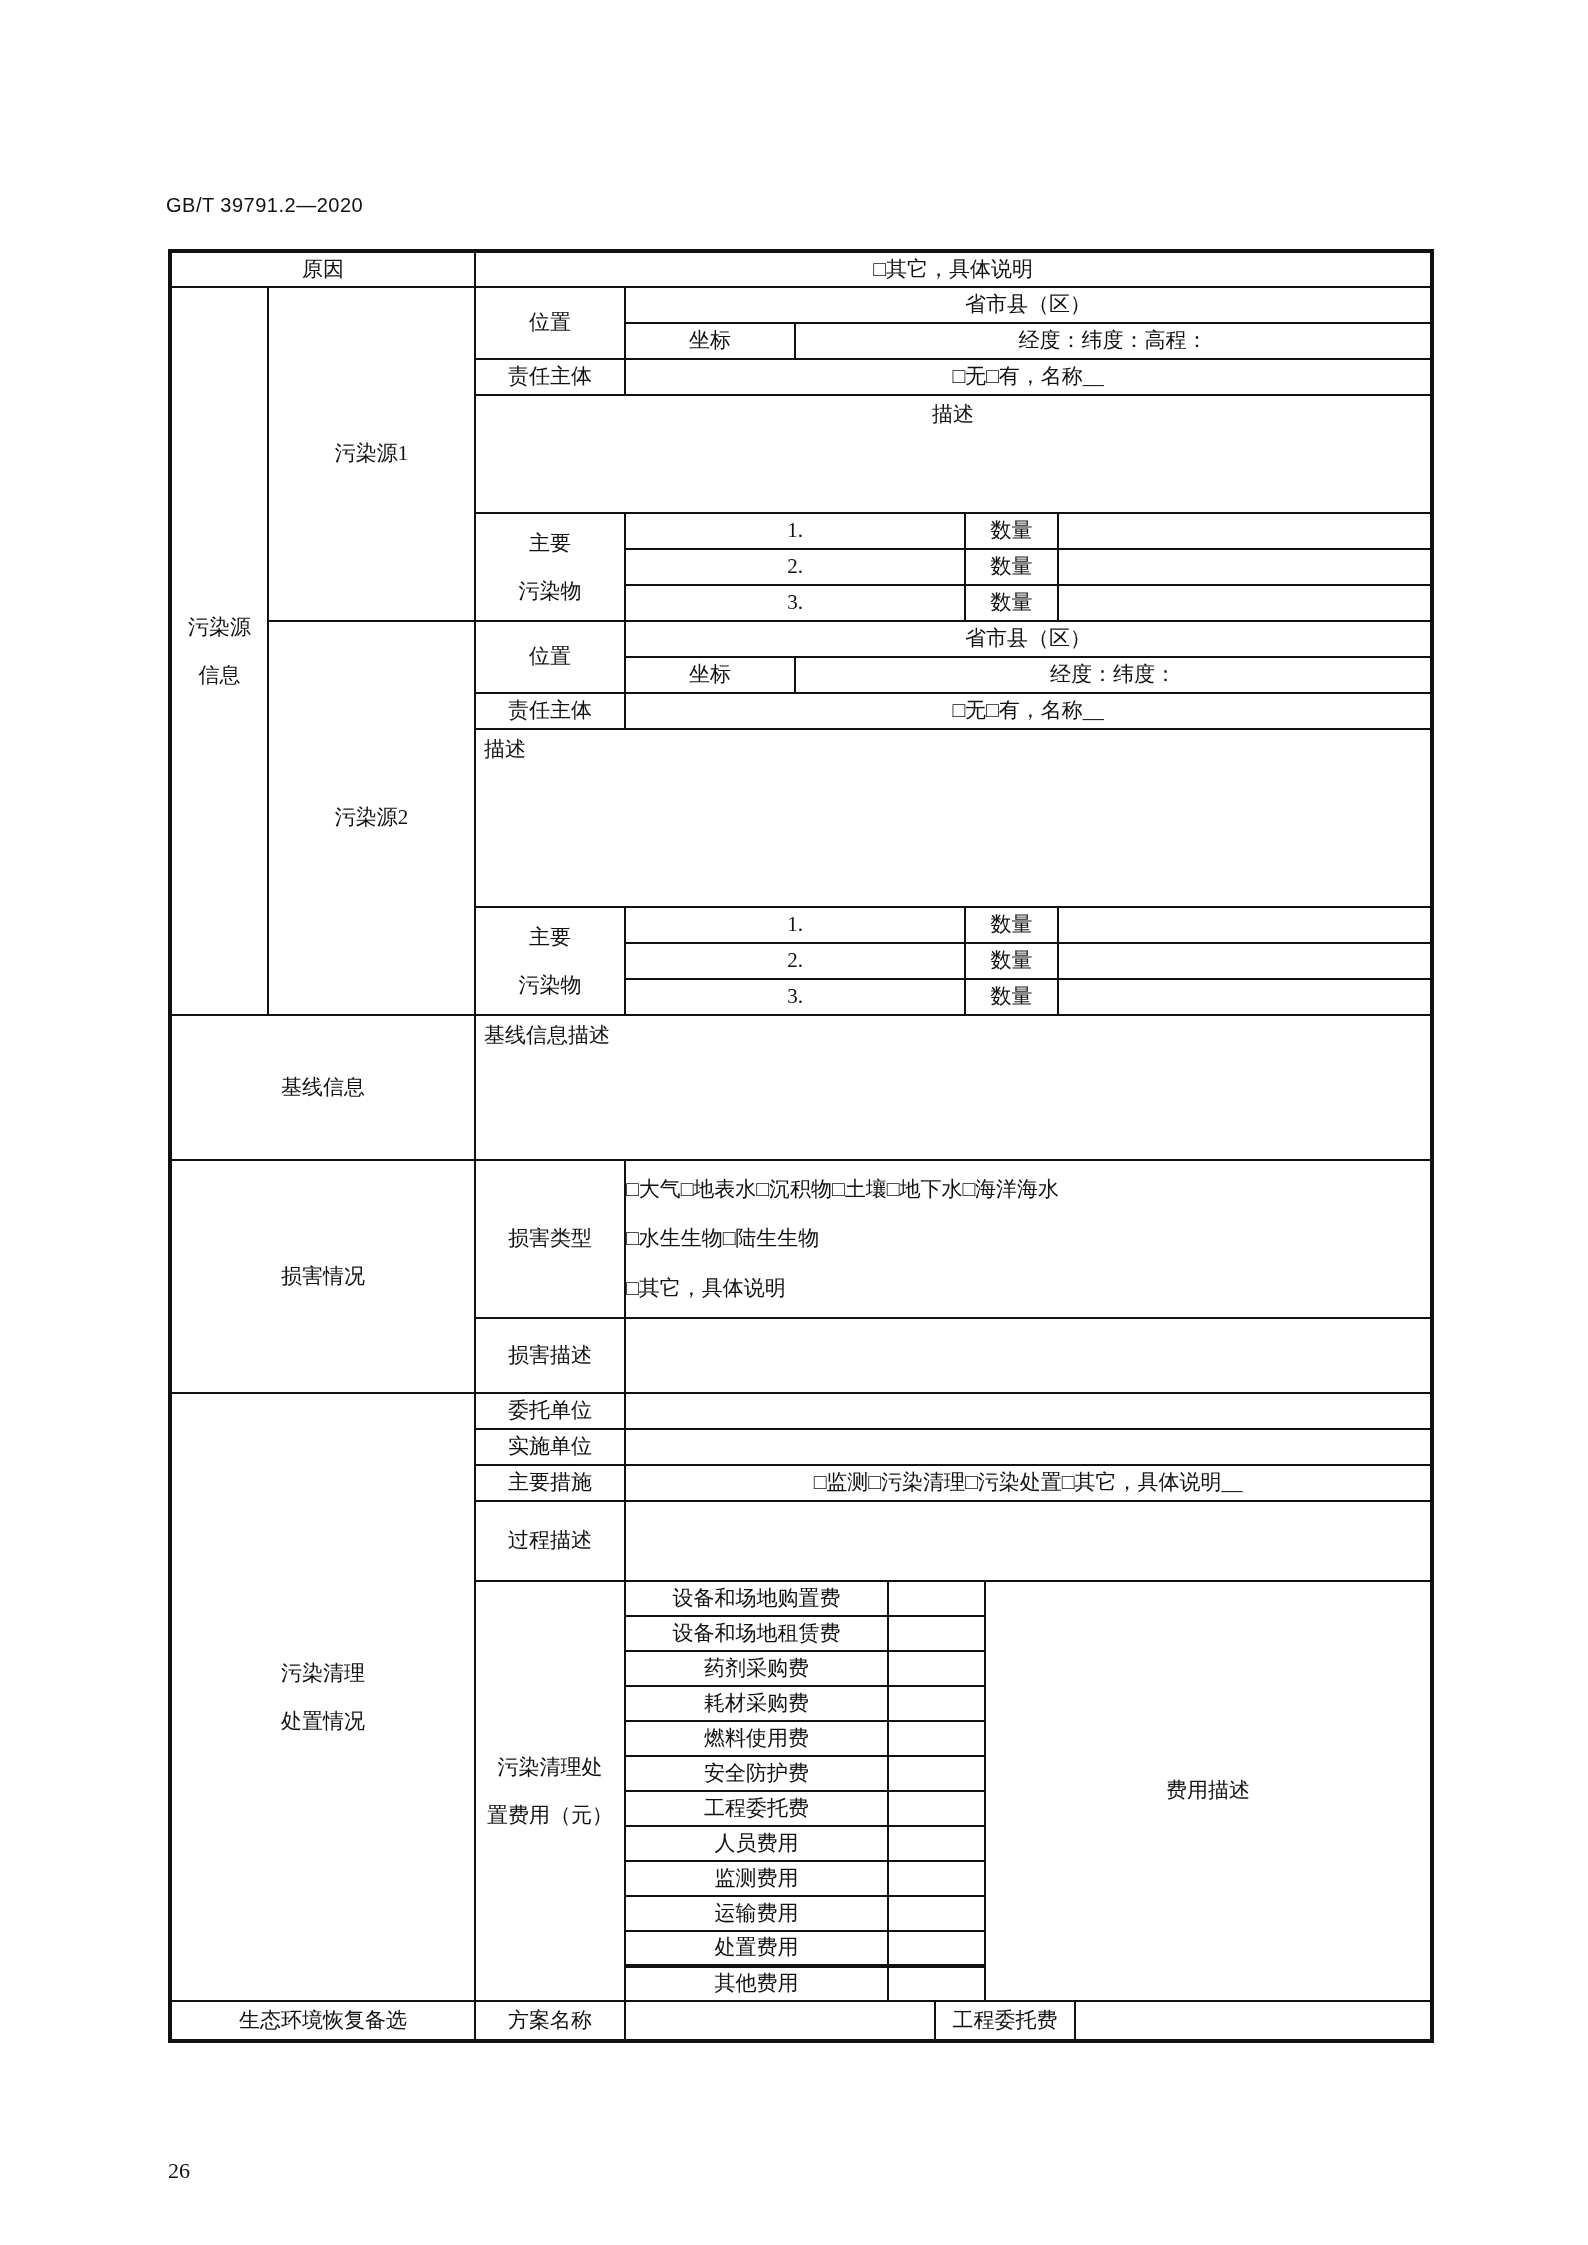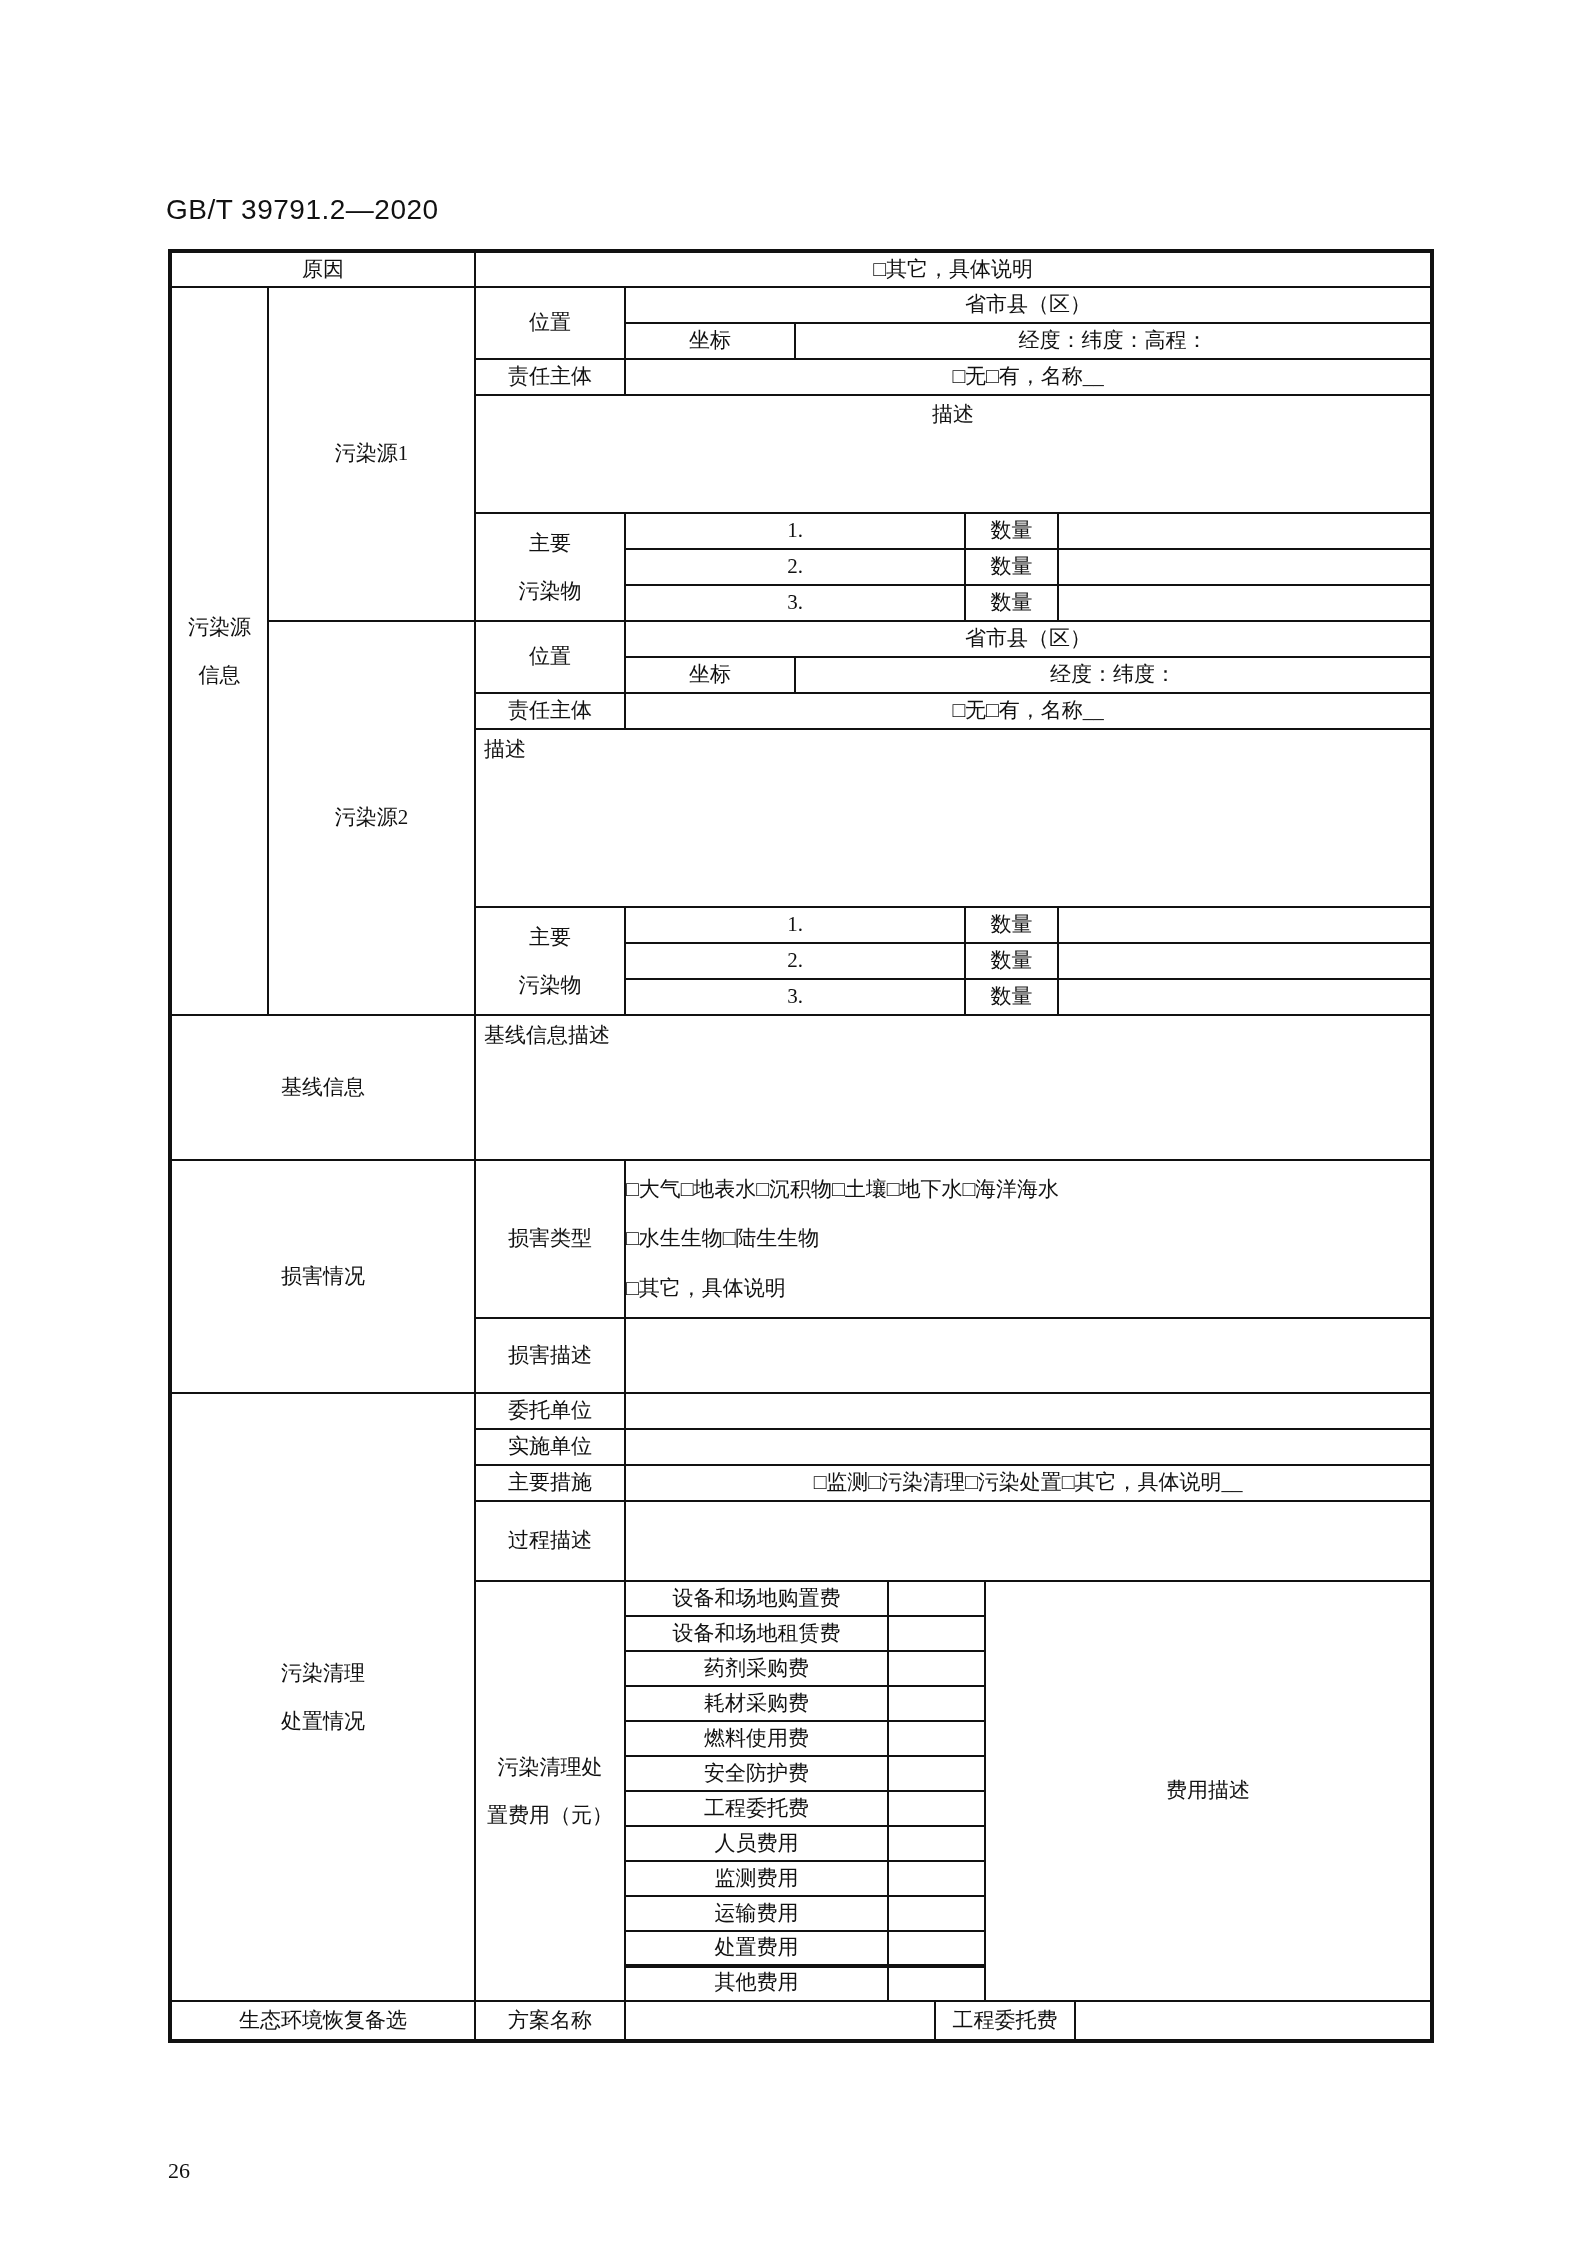--- a/index.html
+++ b/index.html
@@ -3,21 +3,21 @@
 <meta charset="utf-8">
 <style>
   html,body{margin:0;padding:0;}
   body{
     width:1588px;height:2245px;background:#ffffff;position:relative;
     font-family:"Liberation Serif","DejaVu Serif",serif;color:#111;
   }
   .doc-header{
     position:absolute;left:166px;top:194px;
     font-family:"Liberation Sans","DejaVu Sans",sans-serif;
-    font-size:28px;letter-spacing:0.5px;color:#111;text-align:center;
+    font-size:20px;letter-spacing:0.5px;color:#111;text-align:center;
   }
   .page-number{
     position:absolute;left:168px;top:2158px;
     font-size:22px;color:#111;
   }
   table.main-table{
     position:absolute;left:168px;top:249px;width:1262px;
     border-collapse:collapse;table-layout:fixed;
     border:4px solid #111;
   }
@@ -26,21 +26,21 @@
     font-size:21px;line-height:1.5;
     text-align:center;vertical-align:middle;
     padding:0;overflow:hidden;
     color:#111;
   }
   td.v-top{vertical-align:top;padding-top:3px;}
   td.t-left{text-align:left;padding-right:8px;}
   td.desc-topleft{vertical-align:top;text-align:left;padding:4px 8px;}
   .stack div{line-height:2.3;}
   td.type-lines{line-height:2.35;}
-  td.thick-top{border-top:4px solid #111;font-family:Liberation Mono, monospace;}
+  td.thick-top{border-top:4px solid #111;}
 </style>
 </head>
 <body>
 
 <div class="doc-header">GB/T 39791.2—2020</div>
 
 <table class="main-table">
   <colgroup>
     <col style="width:98px">
       <col style="width:207px">

